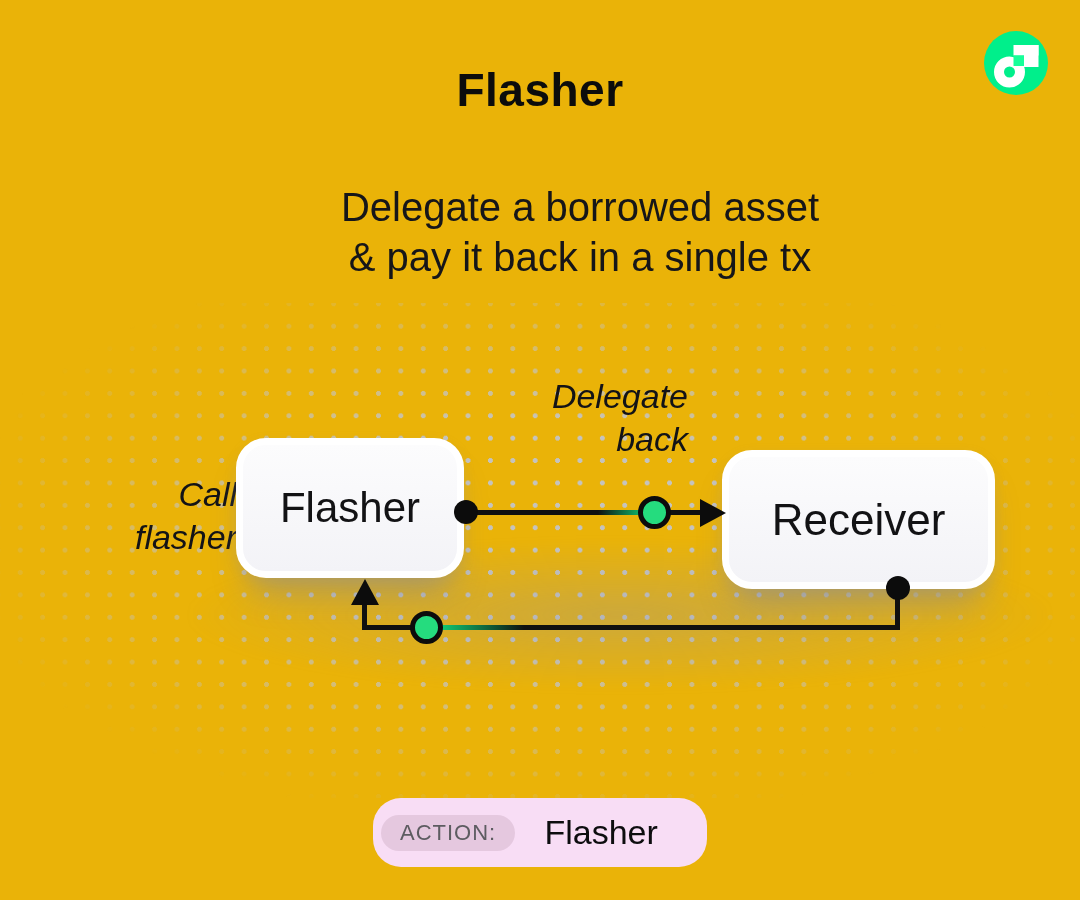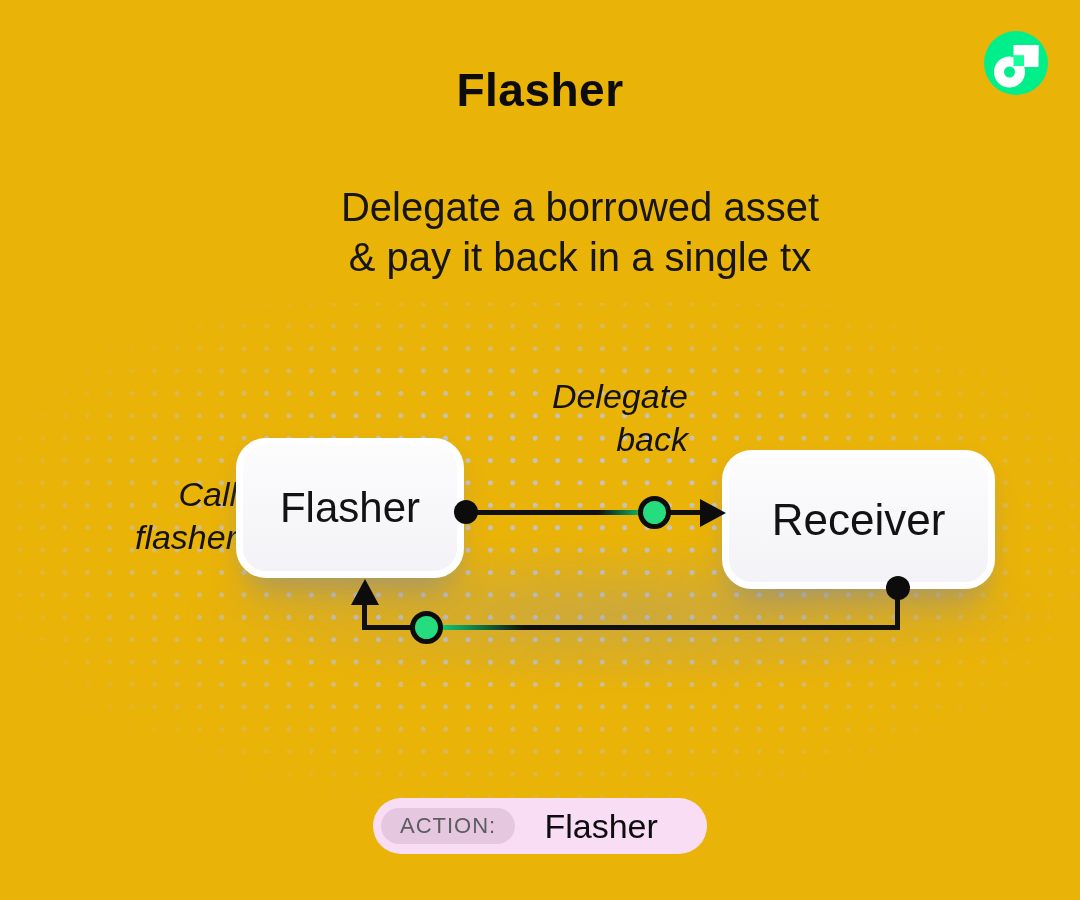--- a/index.html
+++ b/index.html
@@ -73,21 +73,21 @@
     position:absolute; left:700px; top:499px; width:0; height:0;
     border-top:14px solid transparent; border-bottom:14px solid transparent;
     border-left:26px solid #0c0c0c;
   }
   .arrowhead-up {
     position:absolute; left:351px; top:579px; width:0; height:0;
     border-left:14px solid transparent; border-right:14px solid transparent;
     border-bottom:26px solid #0c0c0c;
   }
   .action-badge {
-    position:absolute; left:373px; top:798px; width:334px; height:56px;
+    position:absolute; left:373px; top:798px; width:334px; height:69px;
     box-sizing:border-box; background:#F8DDF5; border-radius:28px;
     display:flex; align-items:center; padding:0 20px 0 8px;
   }
   .action-chip {
     background:#E5C8DF; color:#5d5c61; border-radius:999px;
     font-size:22px; letter-spacing:1px; padding:5px 19px; white-space:nowrap;
   }
   .action-value { flex:1; text-align:center; font-size:34px; color:#0d0d0f; }
 </style>
 </head>

